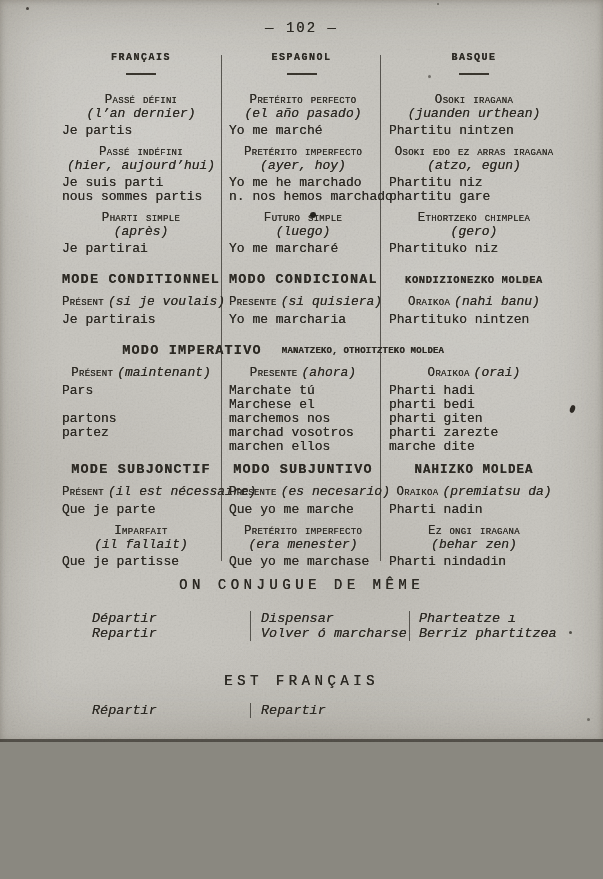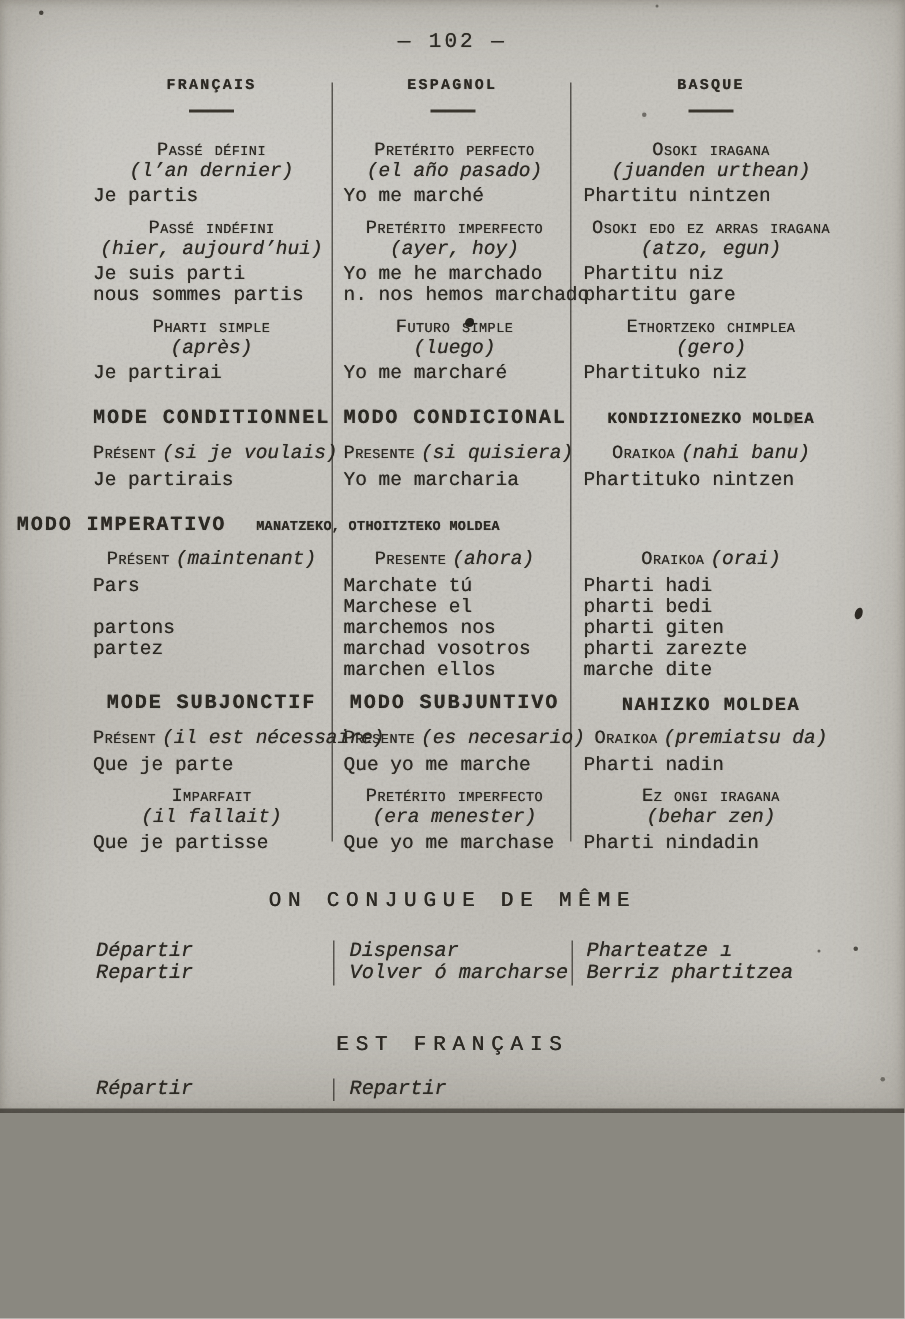--- a/index.html
+++ b/index.html
@@ -22,45 +22,45 @@
   .tablewrap{position:relative; margin-top:16px;}
   .headrow{display:flex;}
   .hc{font-size:10px; font-weight:bold; letter-spacing:1.5px; line-height:12px; text-align:center;}
   .hc1{width:222px; padding-left:60px; box-sizing:border-box;}
   .hc2{width:159px;}
   .hc3{width:186px;}
   .hrule{width:30px; height:2px; background:#3a362e; margin:9px auto 0;}
   .vrule{position:absolute; width:1px; background:rgba(45,42,36,0.72); top:3px; height:506px;}
   .vrule.l{left:221px;} .vrule.r{left:380px;}
   .sections{margin-top:19px;}
-  .row{display:flex;}
+  .row{display:flex;justify-content:center;}
   .c1{width:222px;} .c2{width:159px;} .c3{width:222px;}
   .inner1{margin-left:62px; width:158px;}
   .inner2{margin-left:7px;  width:148px;}
   .inner3{margin-left:8px;  width:170px;}
   .block{margin-bottom:8px;}
   .tense-line{text-align:center; font-size:12.5px; line-height:13px; white-space:nowrap;}
   .sc{font-variant:small-caps; letter-spacing:0.3px;}
   .note-line{text-align:center; font-style:italic; font-size:13px; line-height:14px; white-space:nowrap;}
   .inline-head{text-align:center; font-size:12.5px; line-height:15px; margin-bottom:0; white-space:nowrap;}
   .inline-head .note{font-variant:normal; font-style:italic; font-size:13px; margin-left:4px; letter-spacing:0;}
   .forms{margin-top:3px;}
   .form{font-size:13px; line-height:14px; min-height:14px; white-space:nowrap;}
   .mode-row{margin:16px 0 6px;}
   .mode-row.tight{margin-top:4px;}
   .mode-h{text-align:center; font-weight:bold; font-size:13.5px; letter-spacing:1.2px; line-height:16px; white-space:nowrap;}
   .mode-h.sm{font-size:10.5px; letter-spacing:0.6px;}
   .mode-h.xs{font-size:9px;   letter-spacing:0.2px;}
   .mode-h.md{font-size:12.5px; letter-spacing:1px;}
   .big-head{text-align:center; font-size:14px; letter-spacing:4.5px; line-height:16px;
             text-shadow:0.35px 0 0 currentColor;}
-  .conjugue .big-head{margin-top:24px;}
+  .conjugue .big-head{margin-top:8px;}
   .brows{margin-top:18px;}
   .brow{display:flex; font-style:italic; font-size:13.5px; line-height:15px;}
-  .bc1{width:222px; padding-left:64px; box-sizing:border-box;}
+  .bc1{width:222px; padding-left:64px; box-sizing:border-box;margin-left:28px;}
   .bc2{width:159px; padding-left:10px; box-sizing:border-box; border-left:1px solid rgba(45,42,36,0.72);}
   .bc3{flex:1; padding-left:9px; border-left:1px solid rgba(45,42,36,0.72);}
   .regulier .big-head{margin-top:32px;}
   .regulier .brows{margin-top:14px;}
   .wavy{display:block; margin:40px auto 0;}
   .speck{position:absolute; background:#2a2720; border-radius:50%;}
   .smudge{position:absolute; border-radius:50%; filter:blur(1px);}
   .grain{position:absolute; inset:0; pointer-events:none; mix-blend-mode:multiply; opacity:0.16;}
   .bottom-edge{position:absolute; left:0; right:0; bottom:0; height:3px; background:rgba(40,37,30,0.65);}
 </style>

